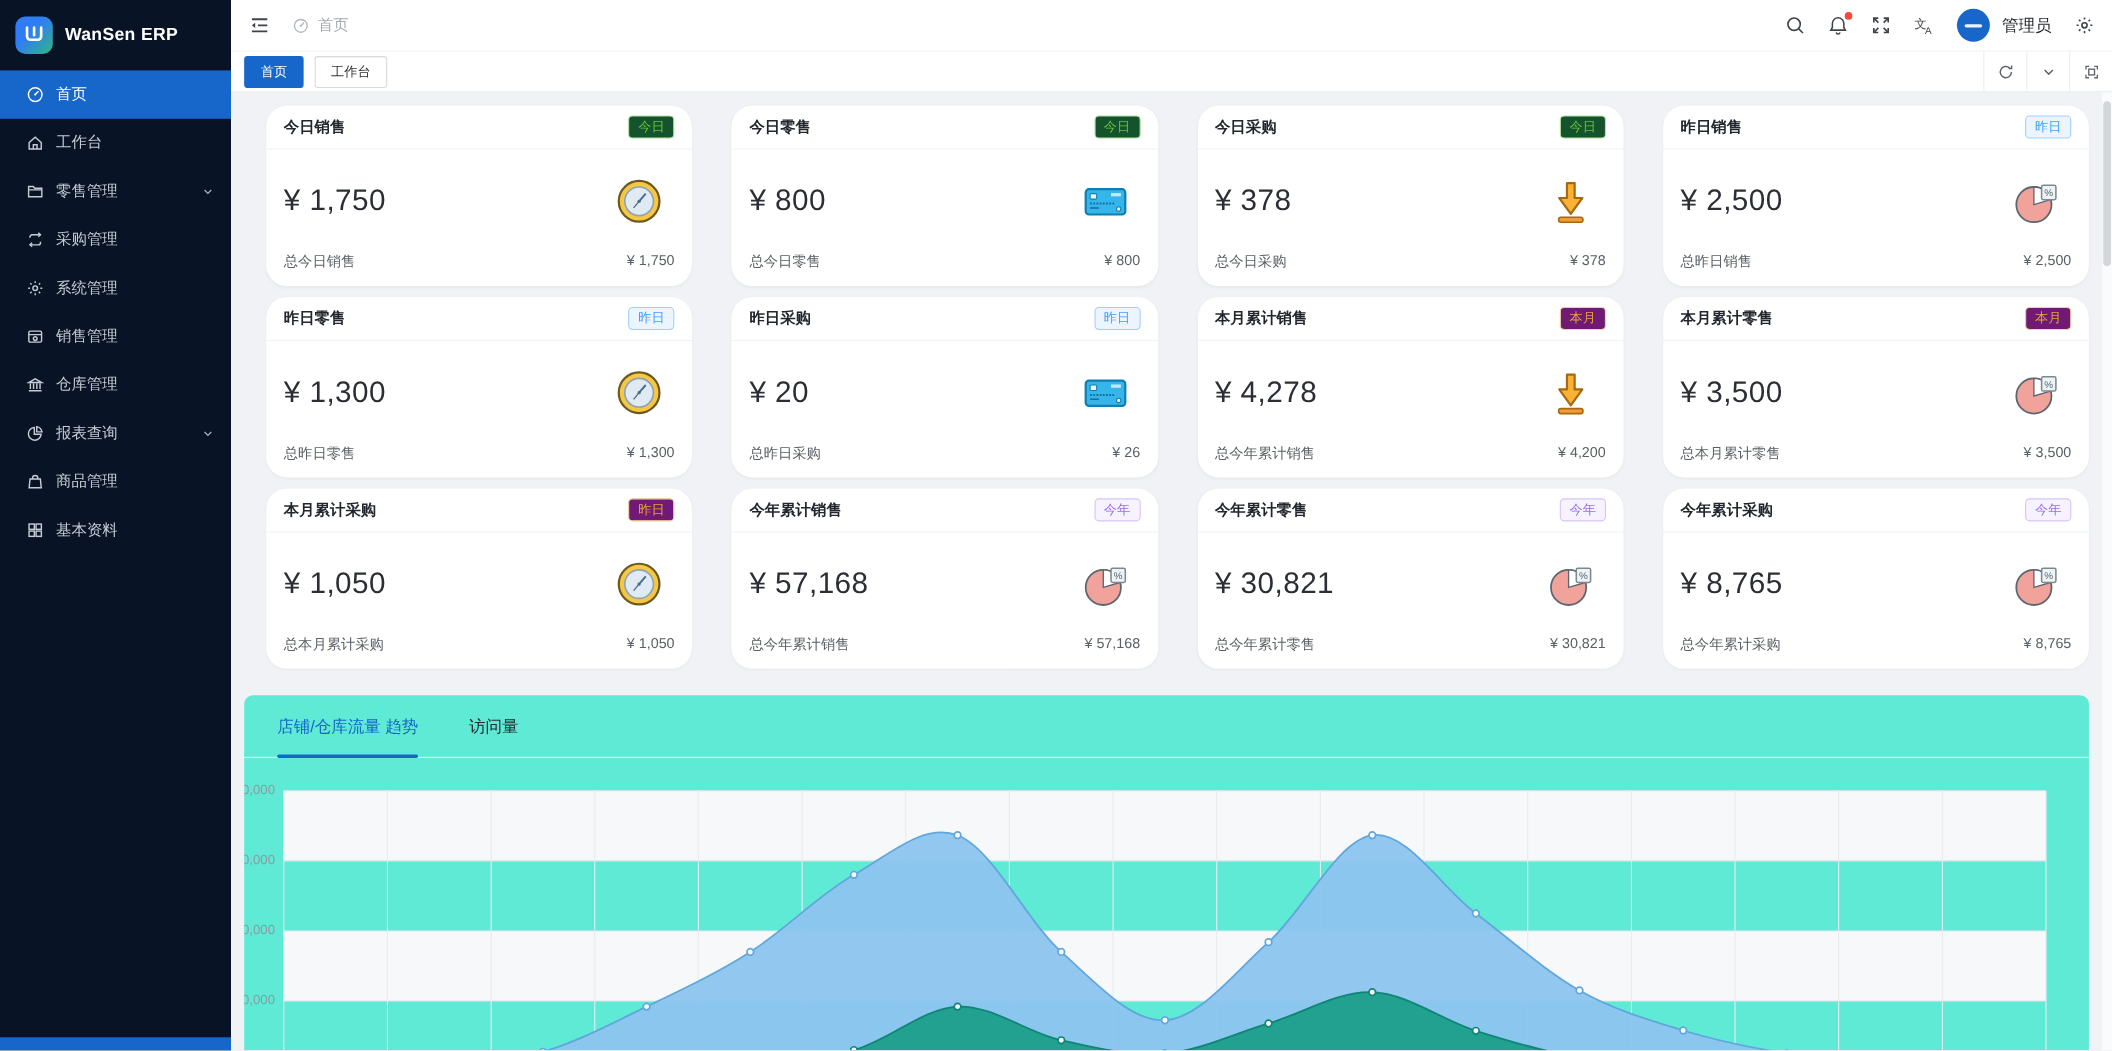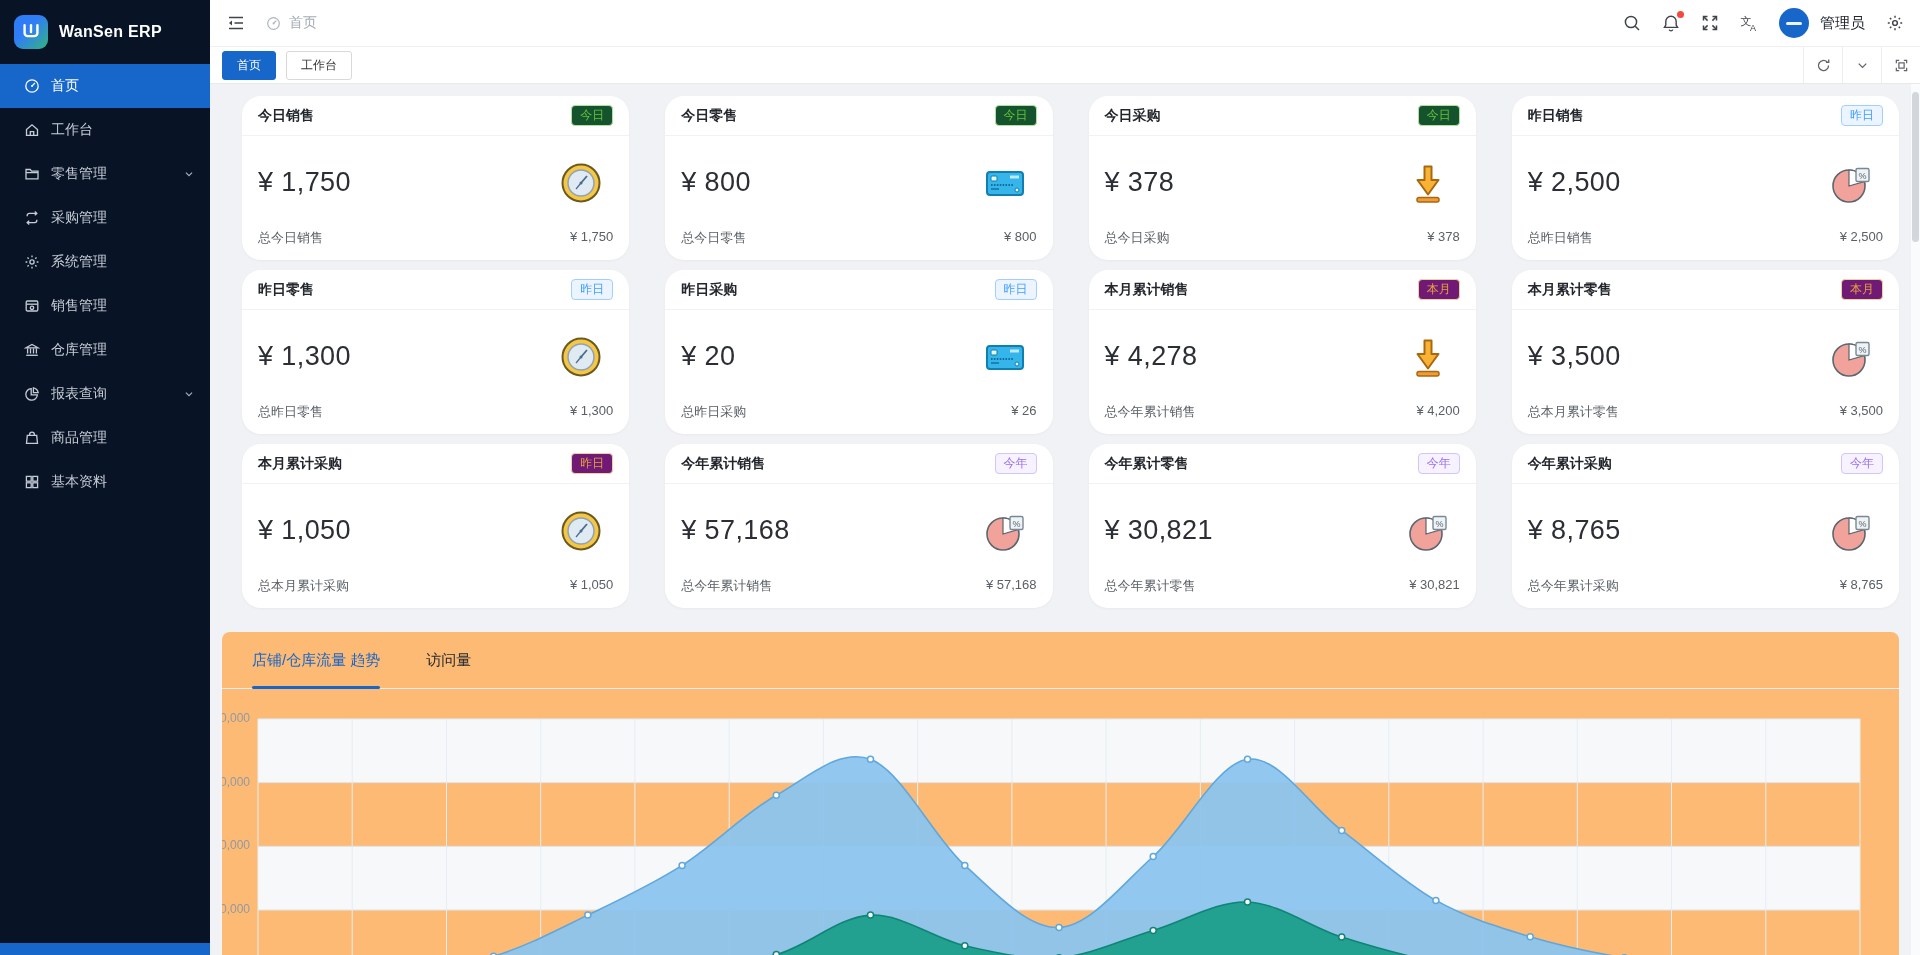--- a/index.html
+++ b/index.html
@@ -66,21 +66,21 @@
   .badge.orange { color:#e6a23c; border-color:#f3d19e; background:#701a75; }
   .badge.purple { color:#9a6cf0; border-color:#d6c4f8; background:#f7f2ff; }
   .card-body { flex:1; display:flex; align-items:center; justify-content:space-between;
     padding:0 26px 0 16px; }
   .card-value { font-size:27px; color:#2b2f35; font-weight:500; letter-spacing:.4px; }
   .big-ic svg { width:44px; height:44px; display:block; }
   .card-foot { display:flex; justify-content:space-between; padding:0 16px 13px;
     font-size:13px; color:#5a6066; }
 
   
-  .chart-card { margin-top:24px; background:#fdba74; border-radius:8px 8px 0 0; height:323px; overflow:hidden; }
+  .chart-card { margin-top:24px; background:#5eead4; border-radius:8px 8px 0 0; height:323px; overflow:hidden; }
   .chart-tabs { display:flex; gap:46px; padding-left:30px; height:57px; align-items:stretch;
     border-bottom:1px solid #e9edf1; }
   .ctab { font-size:15px; color:#24292f; cursor:pointer; position:relative;
     display:flex; align-items:center; }
   .ctab.active { color:#1766c9; }
   .ctab.active::after { content:""; position:absolute; left:0; right:0; bottom:-1px;
     height:3px; background:#1766c9; border-radius:2px; }
   .chart-area { height:266px; padding-top:7px; }
 
   

